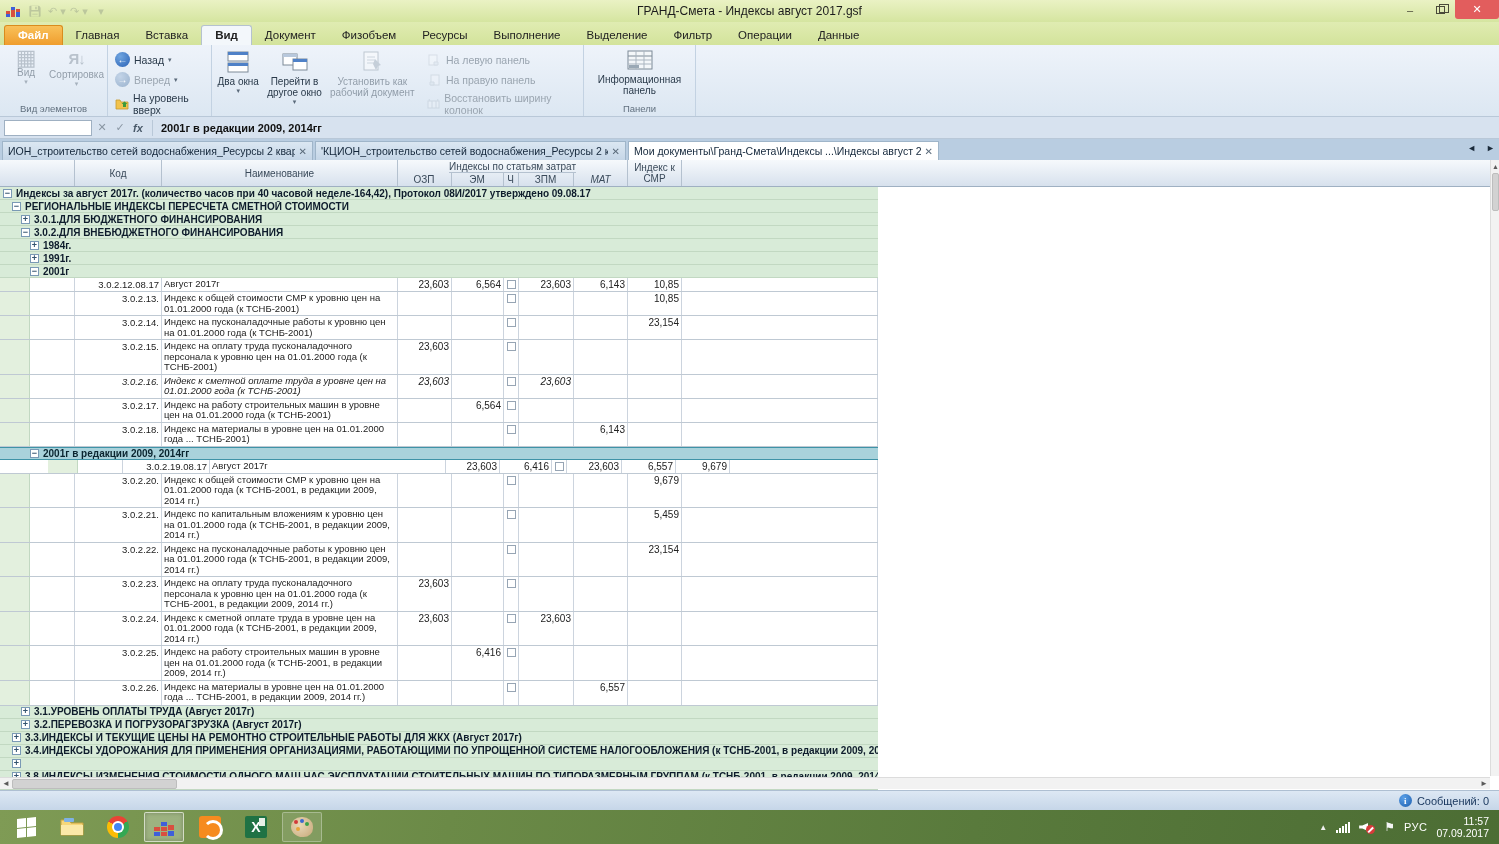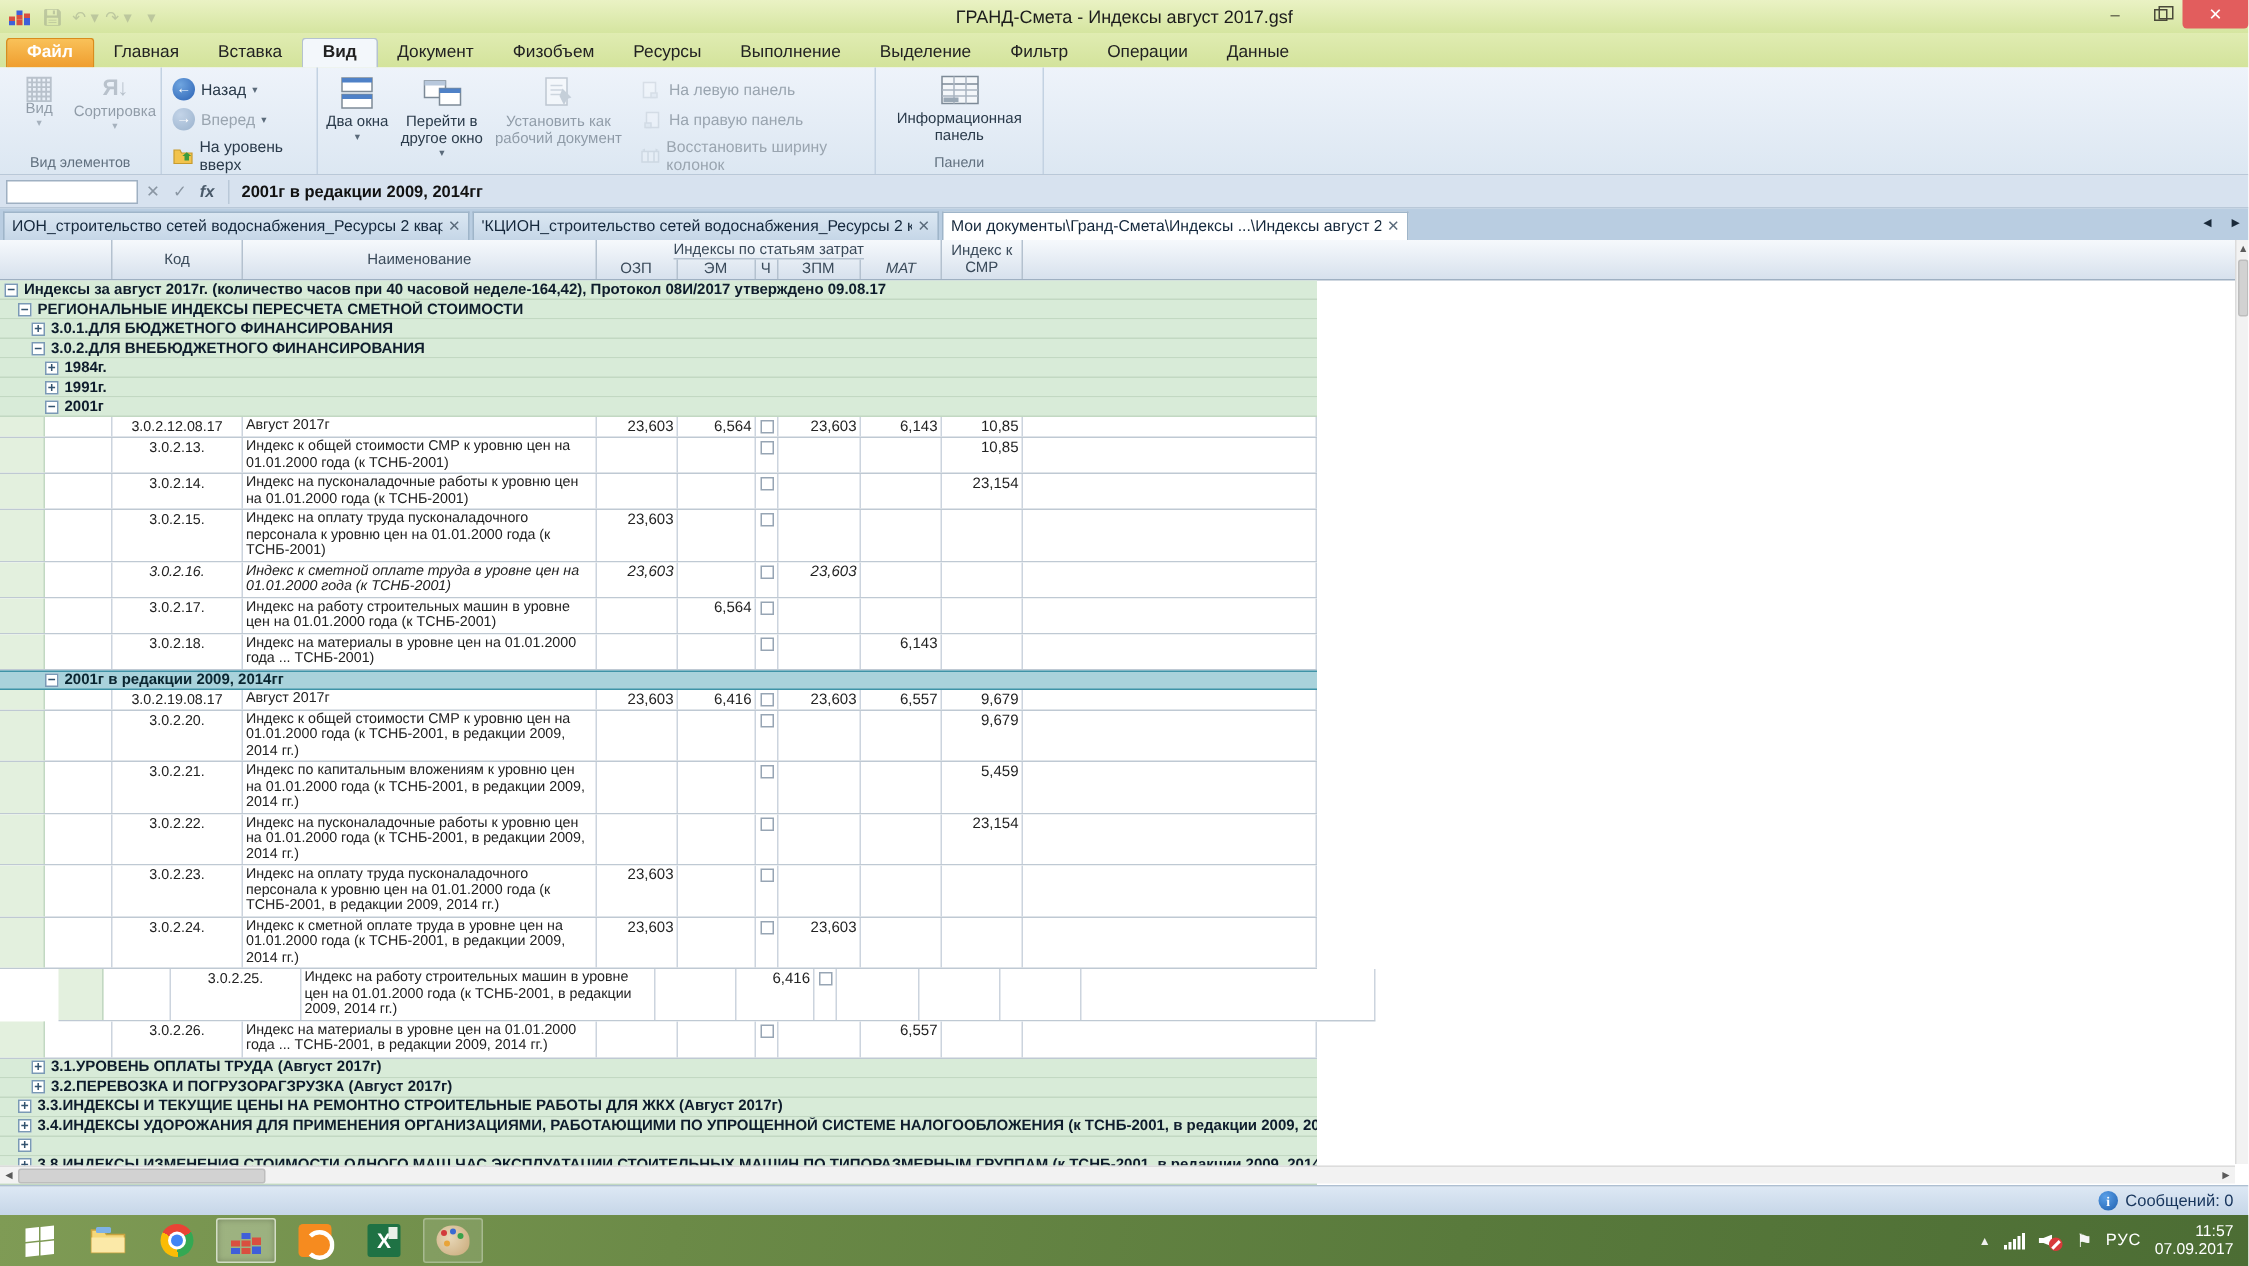--- a/index.html
+++ b/index.html
@@ -78,21 +78,21 @@
   .grow { position:relative; display:flex; align-items:center; height:13px; background:#d8ebd8; border-bottom:1px solid #c2d8c2; font-weight:bold; font-size:10px; color:#0e1c2c; width:878px; }
   .grow .exp { width:9px; height:9px; background:#fff; border:1px solid #7a99b5; color:#33536f; font-size:9px; line-height:7px; text-align:center; margin-right:4px; flex:0 0 auto; }
   .grow .glabel { white-space:nowrap; overflow:hidden; }
   .grow.selected { background:#a9d2db; border-top:1px solid #3f93a7; border-bottom:1px solid #3f93a7; color:#0a2530; }
   .grow.partial { height:6px; overflow:hidden; }
 
   .drow { display:flex; width:878px; border-bottom:1px solid #bfc9d3; background:#fff; font-size:9.5px; }
   .dc { border-right:1px solid #ccd4de; padding:1px 2px; }
   .dc-gutter { width:30px; background:#e3f0de; border-right:1px solid #c2d8c2; }
   .dc-blank { width:45px; }
-  .dc-code { width:87px; text-align:center; white-space:nowrap; }
+  .dc-code { width:87px; text-align:right; white-space:nowrap; }
   .dc-name { width:236px; line-height:10.5px; }
   .num { text-align:right; font-size:10px; white-space:nowrap; }
   .dc-ozp{width:54px}.dc-em{width:52px}
   .dc-ch{width:15px; display:flex; align-items:flex-start; justify-content:center; padding-top:2px;}
   .dc-zpm{width:55px}.dc-mat{width:54px}.dc-smr{width:54px}
   .dc-fill{flex:1; border-right:1px solid #ccd4de;}
   .chk { width:9px; height:9px; background:#fff; border:1px solid #97a5b4; }
 
   
   .hscroll { position:absolute; left:0; bottom:1px; width:1490px; height:12px; background:#f2f2f2; border-top:1px solid #dcdcdc; display:flex; align-items:center; }
@@ -502,21 +502,21 @@
             </div>
             <div class="dc num dc-zpm"></div>
             <div class="dc num dc-mat">6,143</div>
             <div class="dc num dc-smr"></div>
             <div class="dc dc-fill"></div>
           </div>
           <div class="grow selected" style="padding-left: 30px;">
             <span class="exp">−</span>
             <span class="glabel">2001г в редакции 2009, 2014гг</span>
           </div>
-          <div class="drow" style="min-height: 14px;">
+          <div class="drow" style="min-height: 14px; padding-left: 48px;">
             <div class="dc dc-gutter"></div>
             <div class="dc dc-blank"></div>
             <div class="dc dc-code">3.0.2.19.08.17</div>
             <div class="dc dc-name">Август 2017г</div>
             <div class="dc num dc-ozp">23,603</div>
             <div class="dc num dc-em">6,416</div>
             <div class="dc dc-ch">
               <span class="chk"></span>
             </div>
             <div class="dc num dc-zpm">23,603</div>
@@ -592,21 +592,21 @@
             <div class="dc num dc-ozp">23,603</div>
             <div class="dc num dc-em"></div>
             <div class="dc dc-ch">
               <span class="chk"></span>
             </div>
             <div class="dc num dc-zpm">23,603</div>
             <div class="dc num dc-mat"></div>
             <div class="dc num dc-smr"></div>
             <div class="dc dc-fill"></div>
           </div>
-          <div class="drow" style="min-height: 34px; margin-left: 39px;">
+          <div class="drow" style="min-height: 34px;">
             <div class="dc dc-gutter"></div>
             <div class="dc dc-blank"></div>
             <div class="dc dc-code">3.0.2.25.</div>
             <div class="dc dc-name">Индекс на работу строительных машин в уровне цен на 01.01.2000 года (к ТСНБ-2001, в редакции 2009, 2014 гг.)</div>
             <div class="dc num dc-ozp"></div>
             <div class="dc num dc-em">6,416</div>
             <div class="dc dc-ch">
               <span class="chk"></span>
             </div>
             <div class="dc num dc-zpm"></div>

